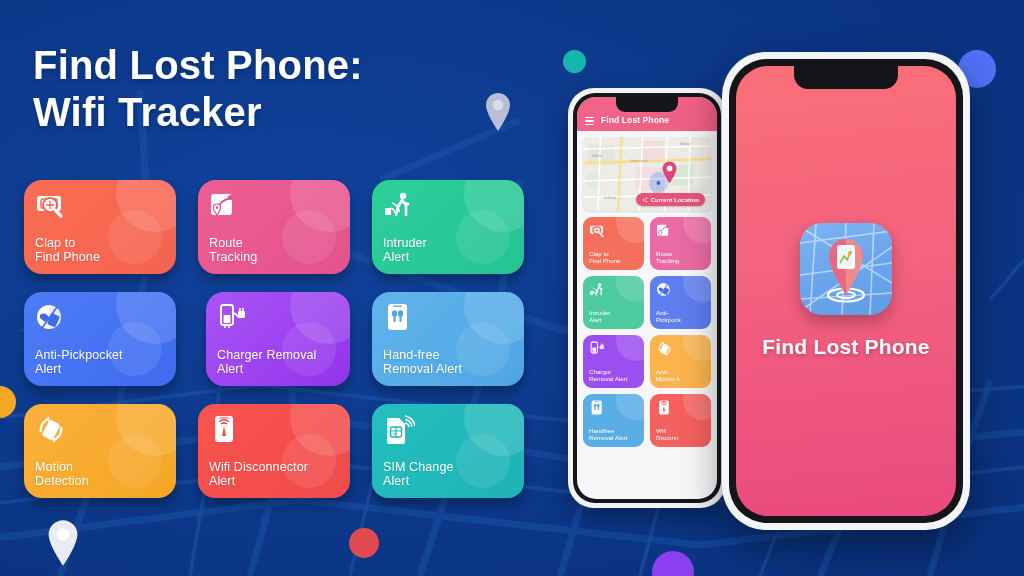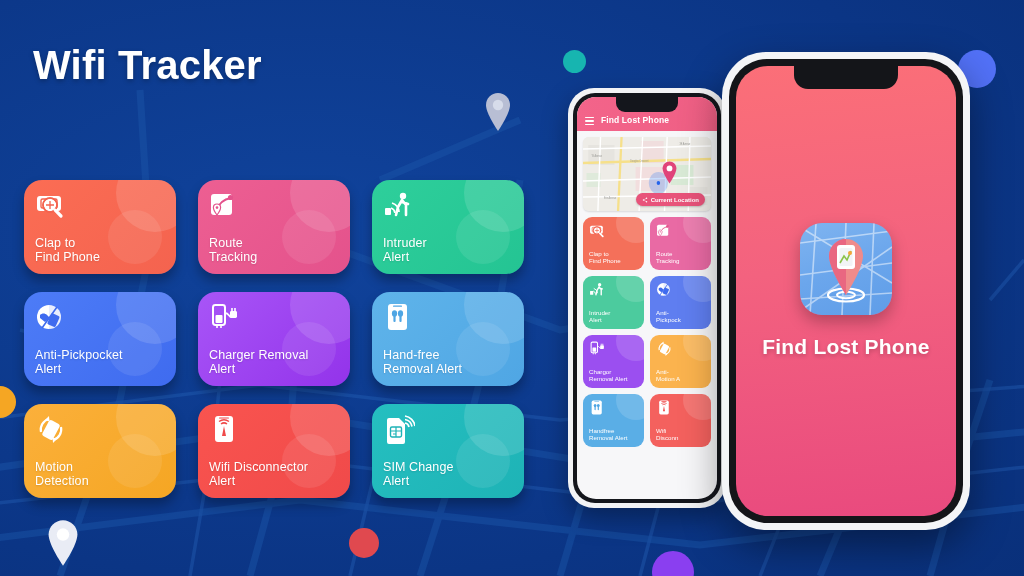--- a/index.html
+++ b/index.html
@@ -120,20 +120,21 @@
 <svg class="pin-deco" style="left:484px;top:92px;" width="28" height="40" viewBox="0 0 28 40">
   <path d="M14 1C7.4 1 2 6.4 2 13c0 8.8 12 26 12 26s12-17.2 12-26c0-6.6-5.4-12-12-12z" fill="#b8bed4"></path>
   <circle cx="14" cy="13" r="5.2" fill="#d7dcea"></circle>
 </svg>
 <svg class="pin-deco" style="left:46px;top:519px;" width="34" height="48" viewBox="0 0 28 40">
   <path d="M14 1C7.4 1 2 6.4 2 13c0 8.8 12 26 12 26s12-17.2 12-26c0-6.6-5.4-12-12-12z" fill="#e9ecf5"></path>
   <circle cx="14" cy="13" r="5.2" fill="#ffffff"></circle>
 </svg>
 
 <div class="headline">
+  <span class="ln">Find Lost Phone:</span>
   <span class="ln">Wifi Tracker</span>
 </div>
 
 <div class="grid" id="feature-grid">
       <div class="card" style="background: linear-gradient(135deg, rgb(251, 109, 84), rgb(244, 99, 79));">
         <span class="blob b1"></span>
         <span class="blob b2"></span>
         <span class="ico"><svg width="32" height="30" viewBox="0 0 32 30">
             <rect x="2" y="5" width="24" height="15" rx="3" fill="#ffffff"></rect>
        <rect x="6" y="8" width="16" height="9" rx="1.5" fill="none" stroke="#f4634f" stroke-width="1.4"></rect>
@@ -173,21 +174,21 @@
         <span class="blob b2"></span>
         <span class="ico"><svg width="32" height="30" viewBox="0 0 32 30">
             <circle cx="14" cy="14" r="12" fill="#ffffff"></circle>
        <path d="M14 2 a12 12 0 0 1 0 24 z" fill="#3f6bef" opacity=".12"></path>
        <path d="M22 4 L7 25" stroke="#3f6bef" stroke-width="1.6"></path>
        <rect x="14" y="11" width="9" height="12" rx="1.6" fill="#3f6bef" transform="rotate(24 18 17)"></rect>
        <path d="M5 12 c2-2 5-2 7 0 l3 3 -5 4 -5-4z" fill="#3f6bef"></path>
           </svg></span>
         <span class="lbl"><span>Anti-Pickpocket</span><br><span>Alert</span></span>
       </div>
-      <div class="card" style="background: linear-gradient(135deg, rgb(168, 85, 247), rgb(147, 51, 234));">
+      <div class="card" style="background: linear-gradient(135deg, rgb(168, 85, 247), rgb(147, 51, 234)); margin-left: 8px;">
         <span class="blob b1"></span>
         <span class="blob b2"></span>
         <span class="ico"><svg width="32" height="30" viewBox="0 0 32 30">
             <rect x="4" y="2" width="12" height="20" rx="2.4" fill="none" stroke="#ffffff" stroke-width="2"></rect>
        <rect x="6.5" y="12" width="7" height="8" rx="1" fill="#ffffff"></rect>
        <path d="M8 22 v3 M12 22 v3" stroke="#ffffff" stroke-width="1.6"></path>
        <path d="M16 10 c4 0 4 4 6 4" stroke="#ffffff" stroke-width="1.8" fill="none"></path>
        <rect x="21" y="8" width="7" height="7" rx="1.4" fill="#ffffff"></rect>
        <path d="M23 5 v3 M26 5 v3" stroke="#ffffff" stroke-width="1.6"></path>
           </svg></span>

